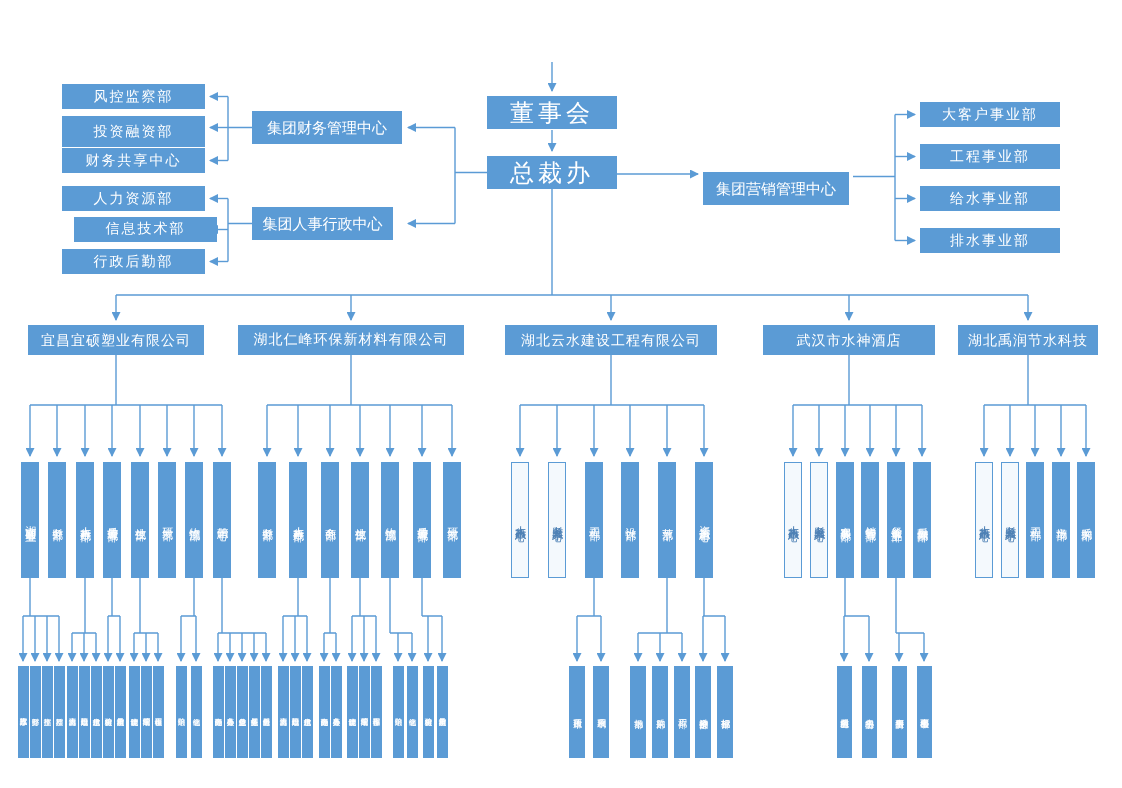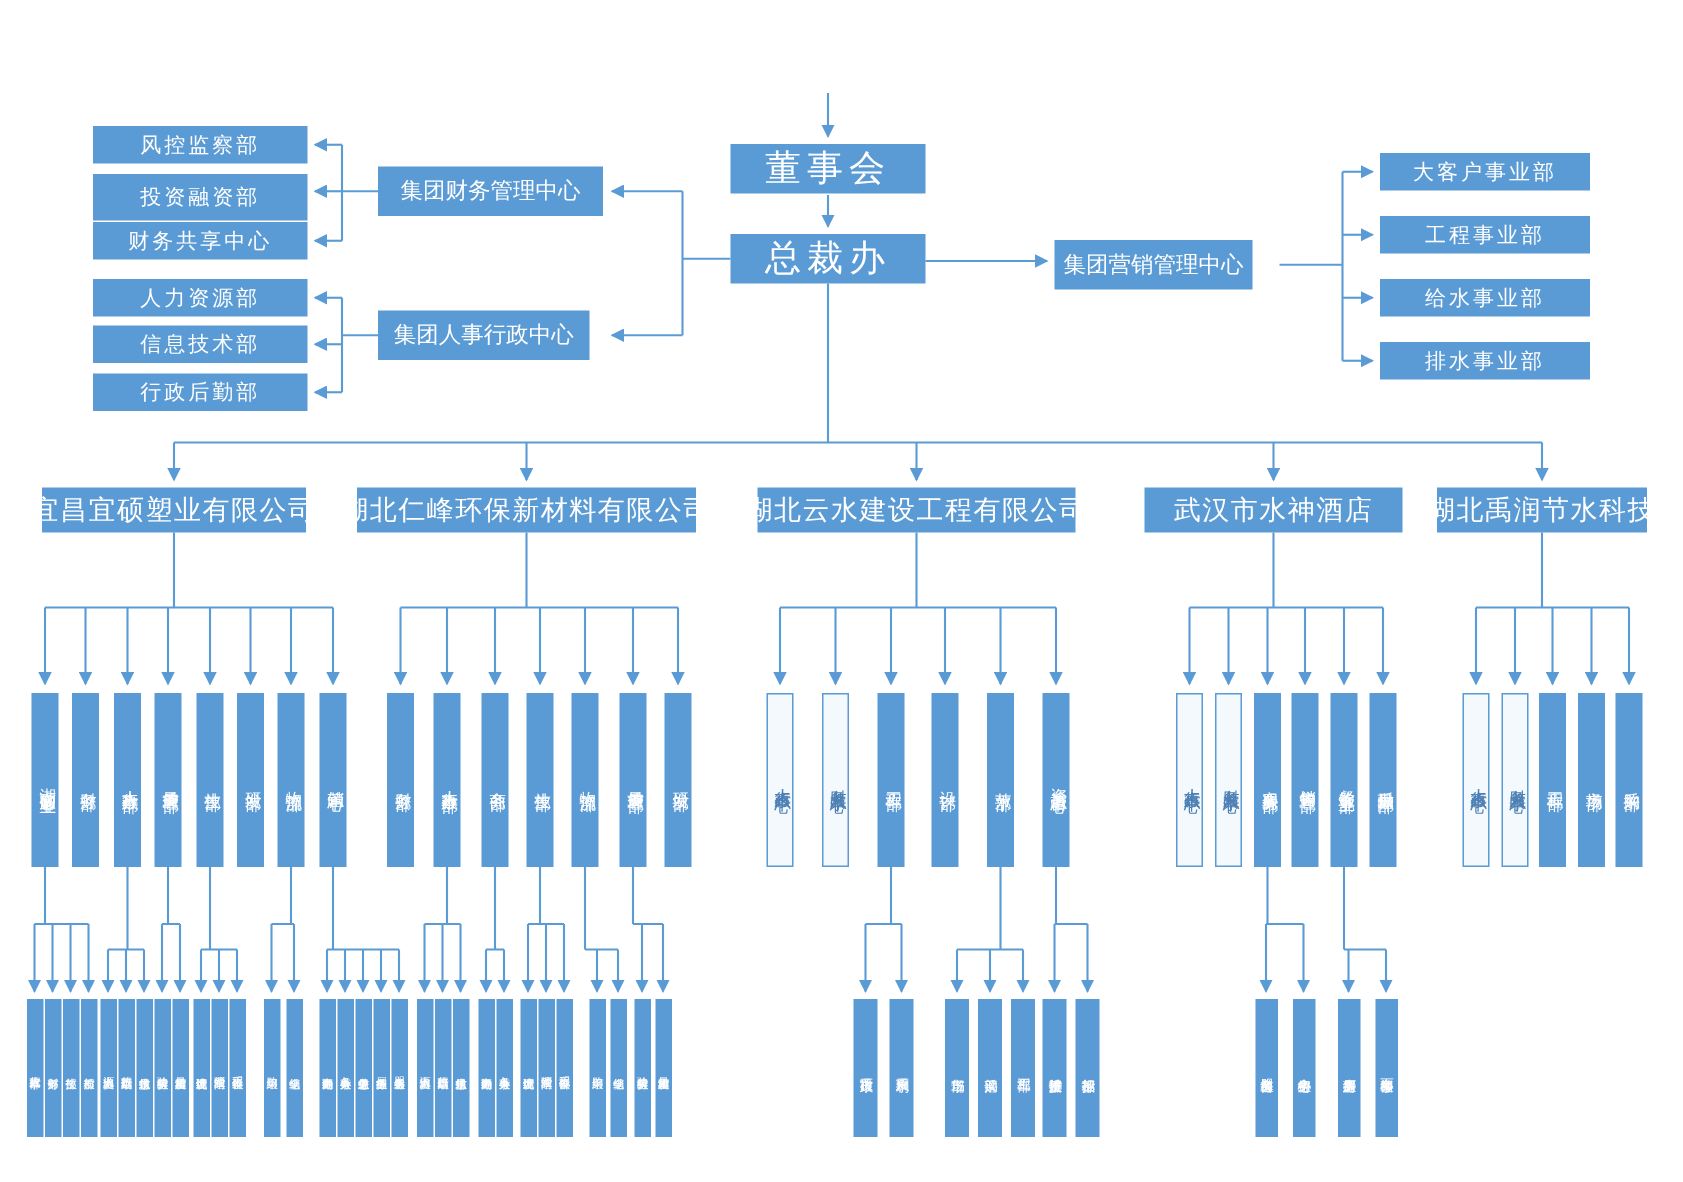--- a/index.html
+++ b/index.html
@@ -16,21 +16,21 @@
   }
   .box.light{background:#F4F9FD;border:1.5px solid #5B9BD5;color:#4d80b5;}
   .title-box{
     position:absolute;background:#5B9BD5;color:#ffffff;font-weight:bold;
     font-size:30px;letter-spacing:8px;display:flex;align-items:center;justify-content:center;
     box-sizing:border-box;white-space:nowrap;
   }
   .lg{font-size:24px;letter-spacing:4px;}
   .md{font-size:15px;}
   .leaf{font-size:14px;letter-spacing:2px;}
-  .company{font-size:18px;letter-spacing:1px;text-align:right;}
+  .company{font-size:14px;letter-spacing:1px;text-align:right;}
   .vbox{
     writing-mode:vertical-rl;text-orientation:upright;
     font-size:11px;letter-spacing:1px;padding:4px 0;
   }
   .vchild{
     writing-mode:vertical-rl;text-orientation:upright;
     font-size:7.5px;letter-spacing:0;padding:2px 0;
   }
   .vchild.w{font-size:9px;}
 </style>
@@ -138,26 +138,26 @@
       <path d="M1010,405 L1010,456" stroke="#5B9BD5" stroke-width="1.4" fill="none" marker-end="url(#arr)"></path>
       <path d="M1035,405 L1035,456" stroke="#5B9BD5" stroke-width="1.4" fill="none" marker-end="url(#arr)"></path>
       <path d="M1061,405 L1061,456" stroke="#5B9BD5" stroke-width="1.4" fill="none" marker-end="url(#arr)"></path>
       <path d="M1086,405 L1086,456" stroke="#5B9BD5" stroke-width="1.4" fill="none" marker-end="url(#arr)"></path>
     </svg>
   <div id="nodes">
       <div class="box lg" style="left: 487px; top: 96px; width: 130px; height: 33px;">董事会</div>
       <div class="box lg" style="left: 487px; top: 156px; width: 130px; height: 33px;">总裁办</div>
       <div class="box md" style="left: 252px; top: 111px; width: 150px; height: 33px;">集团财务管理中心</div>
       <div class="box md" style="left: 252px; top: 207px; width: 141px; height: 33px;">集团人事行政中心</div>
-      <div class="box md" style="left: 703px; top: 160px; width: 132px; height: 33px;">集团营销管理中心</div>
+      <div class="box md" style="left: 703px; top: 172px; width: 146px; height: 33px;">集团营销管理中心</div>
       <div class="box leaf" style="left: 62px; top: 84px; width: 143px; height: 25px;">风控监察部</div>
       <div class="box leaf" style="left: 62px; top: 116px; width: 143px; height: 31px;">投资融资部</div>
       <div class="box leaf" style="left: 62px; top: 148px; width: 143px; height: 25px;">财务共享中心</div>
       <div class="box leaf" style="left: 62px; top: 186px; width: 143px; height: 25px;">人力资源部</div>
-      <div class="box leaf" style="left: 62px; top: 217px; width: 143px; height: 25px;">信息技术部</div>
+      <div class="box leaf" style="left: 74px; top: 217px; width: 143px; height: 25px; font-family: Liberation Mono, monospace;">信息技术部</div>
       <div class="box leaf" style="left: 62px; top: 249px; width: 143px; height: 25px;">行政后勤部</div>
       <div class="box leaf" style="left: 920px; top: 102px; width: 140px; height: 25px;">大客户事业部</div>
       <div class="box leaf" style="left: 920px; top: 144px; width: 140px; height: 25px;">工程事业部</div>
       <div class="box leaf" style="left: 920px; top: 186px; width: 140px; height: 25px;">给水事业部</div>
       <div class="box leaf" style="left: 920px; top: 228px; width: 140px; height: 25px;">排水事业部</div>
       <div class="box company" style="left: 28px; top: 325px; width: 176px; height: 30px;">宜昌宜硕塑业有限公司</div>
       <div class="box vbox" style="left: 21px; top: 462px; width: 18px; height: 116px;">湖南宜硕塑业</div>
       <div class="box vchild" style="left: 17.5px; top: 666px; width: 11px; height: 92px;">人事行政部</div>
       <div class="box vchild" style="left: 29.5px; top: 666px; width: 11px; height: 92px;">财务部</div>
       <div class="box vchild" style="left: 41.5px; top: 666px; width: 11px; height: 92px;">生技部</div>

